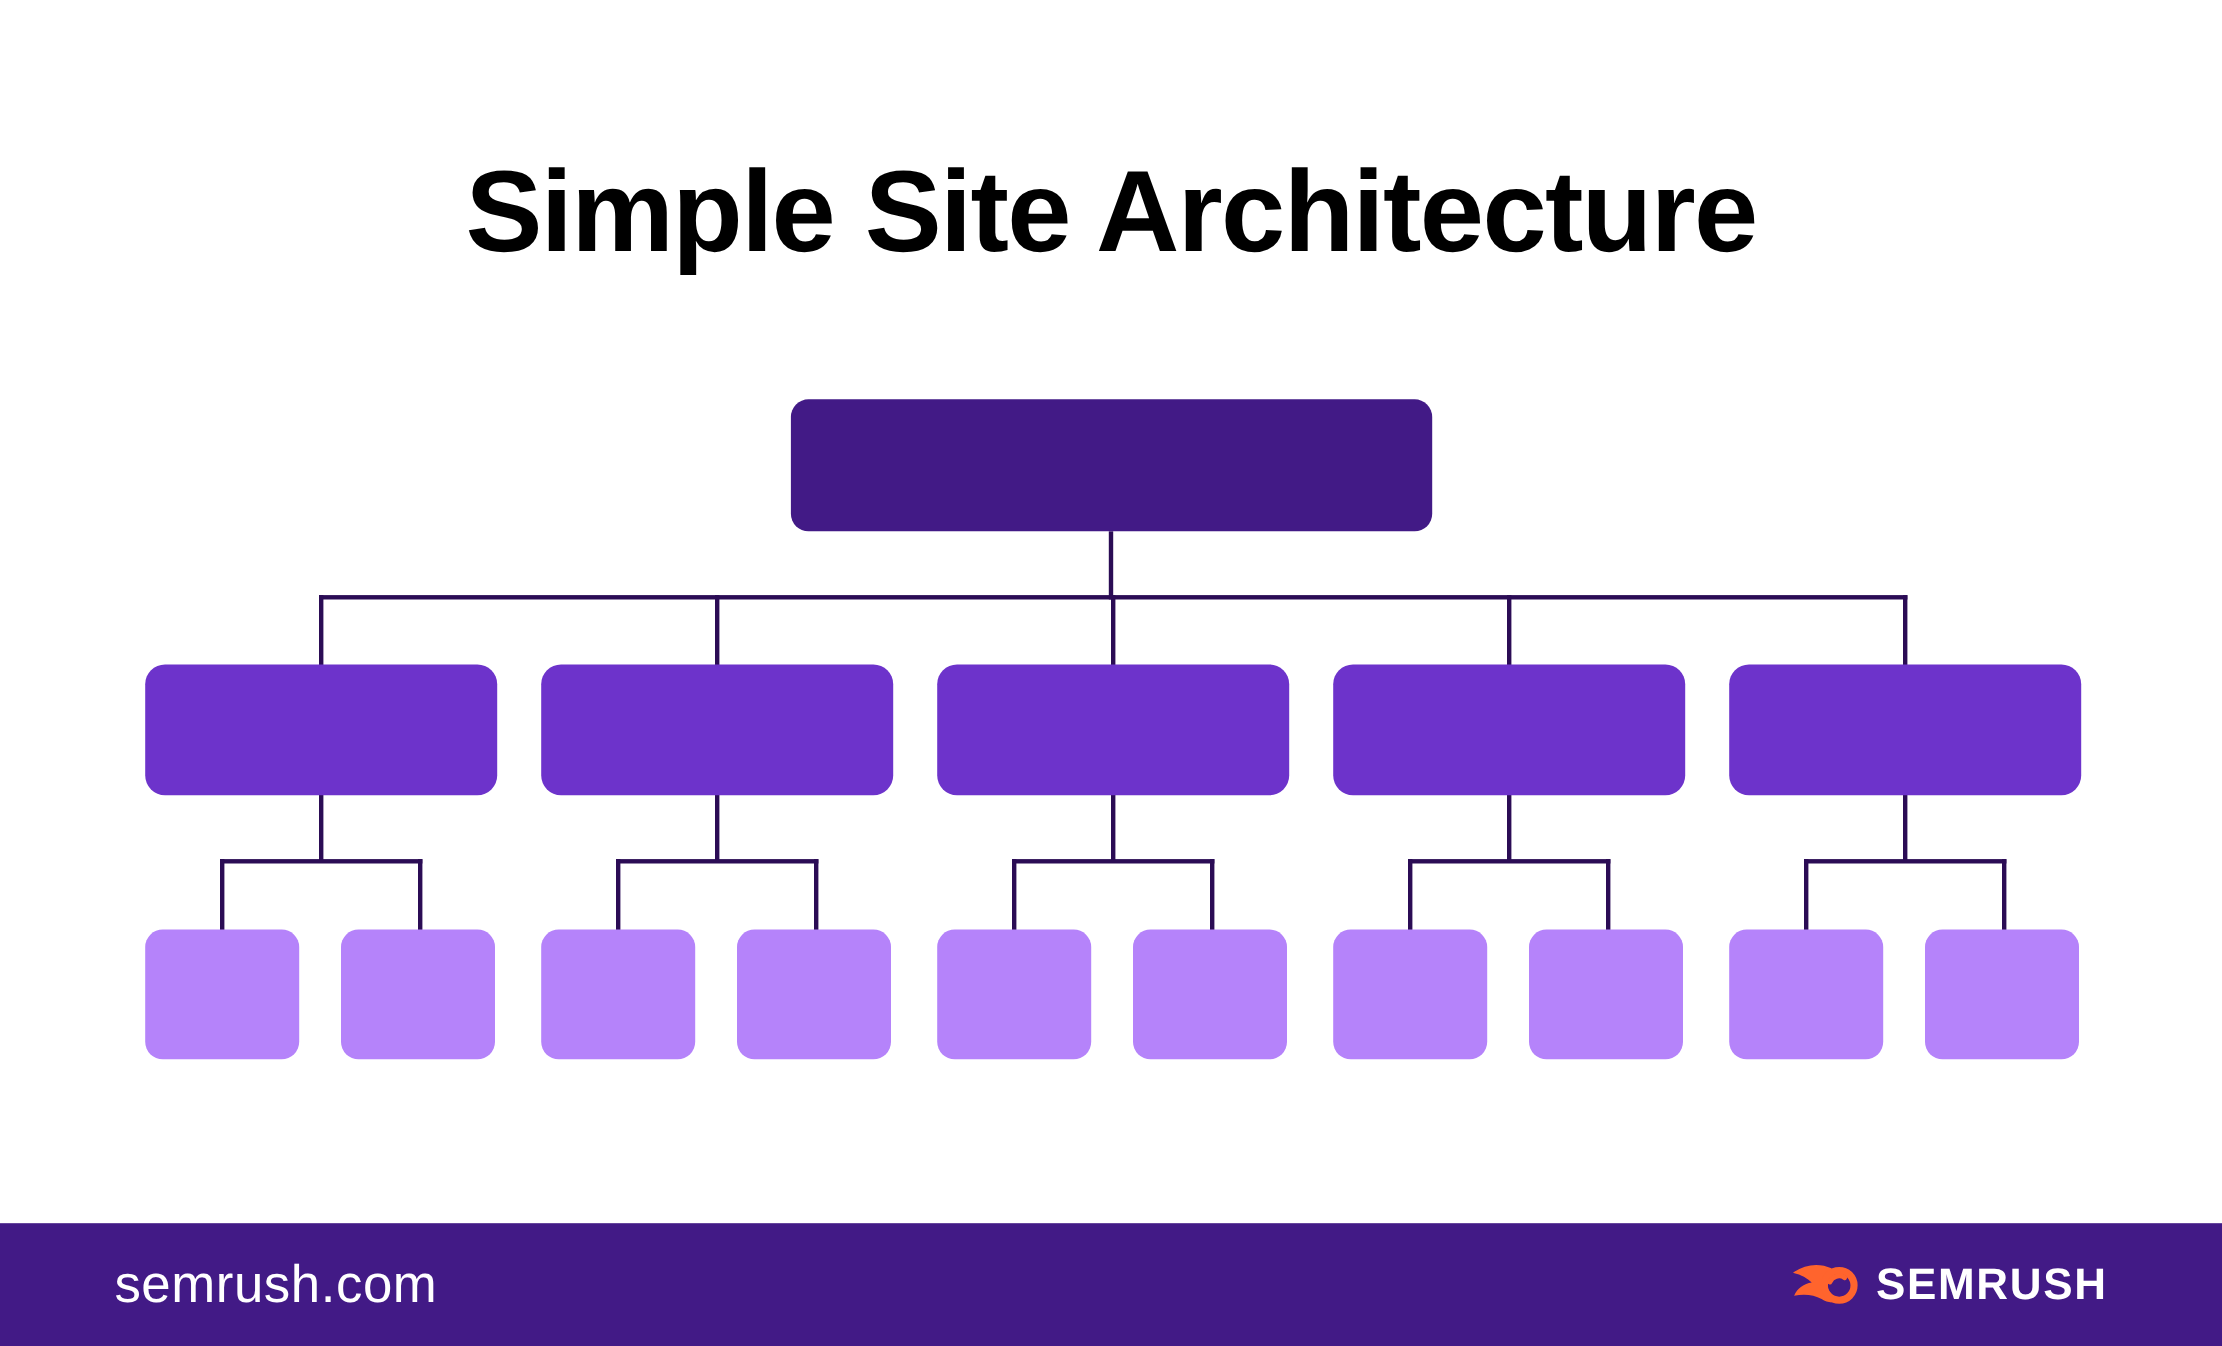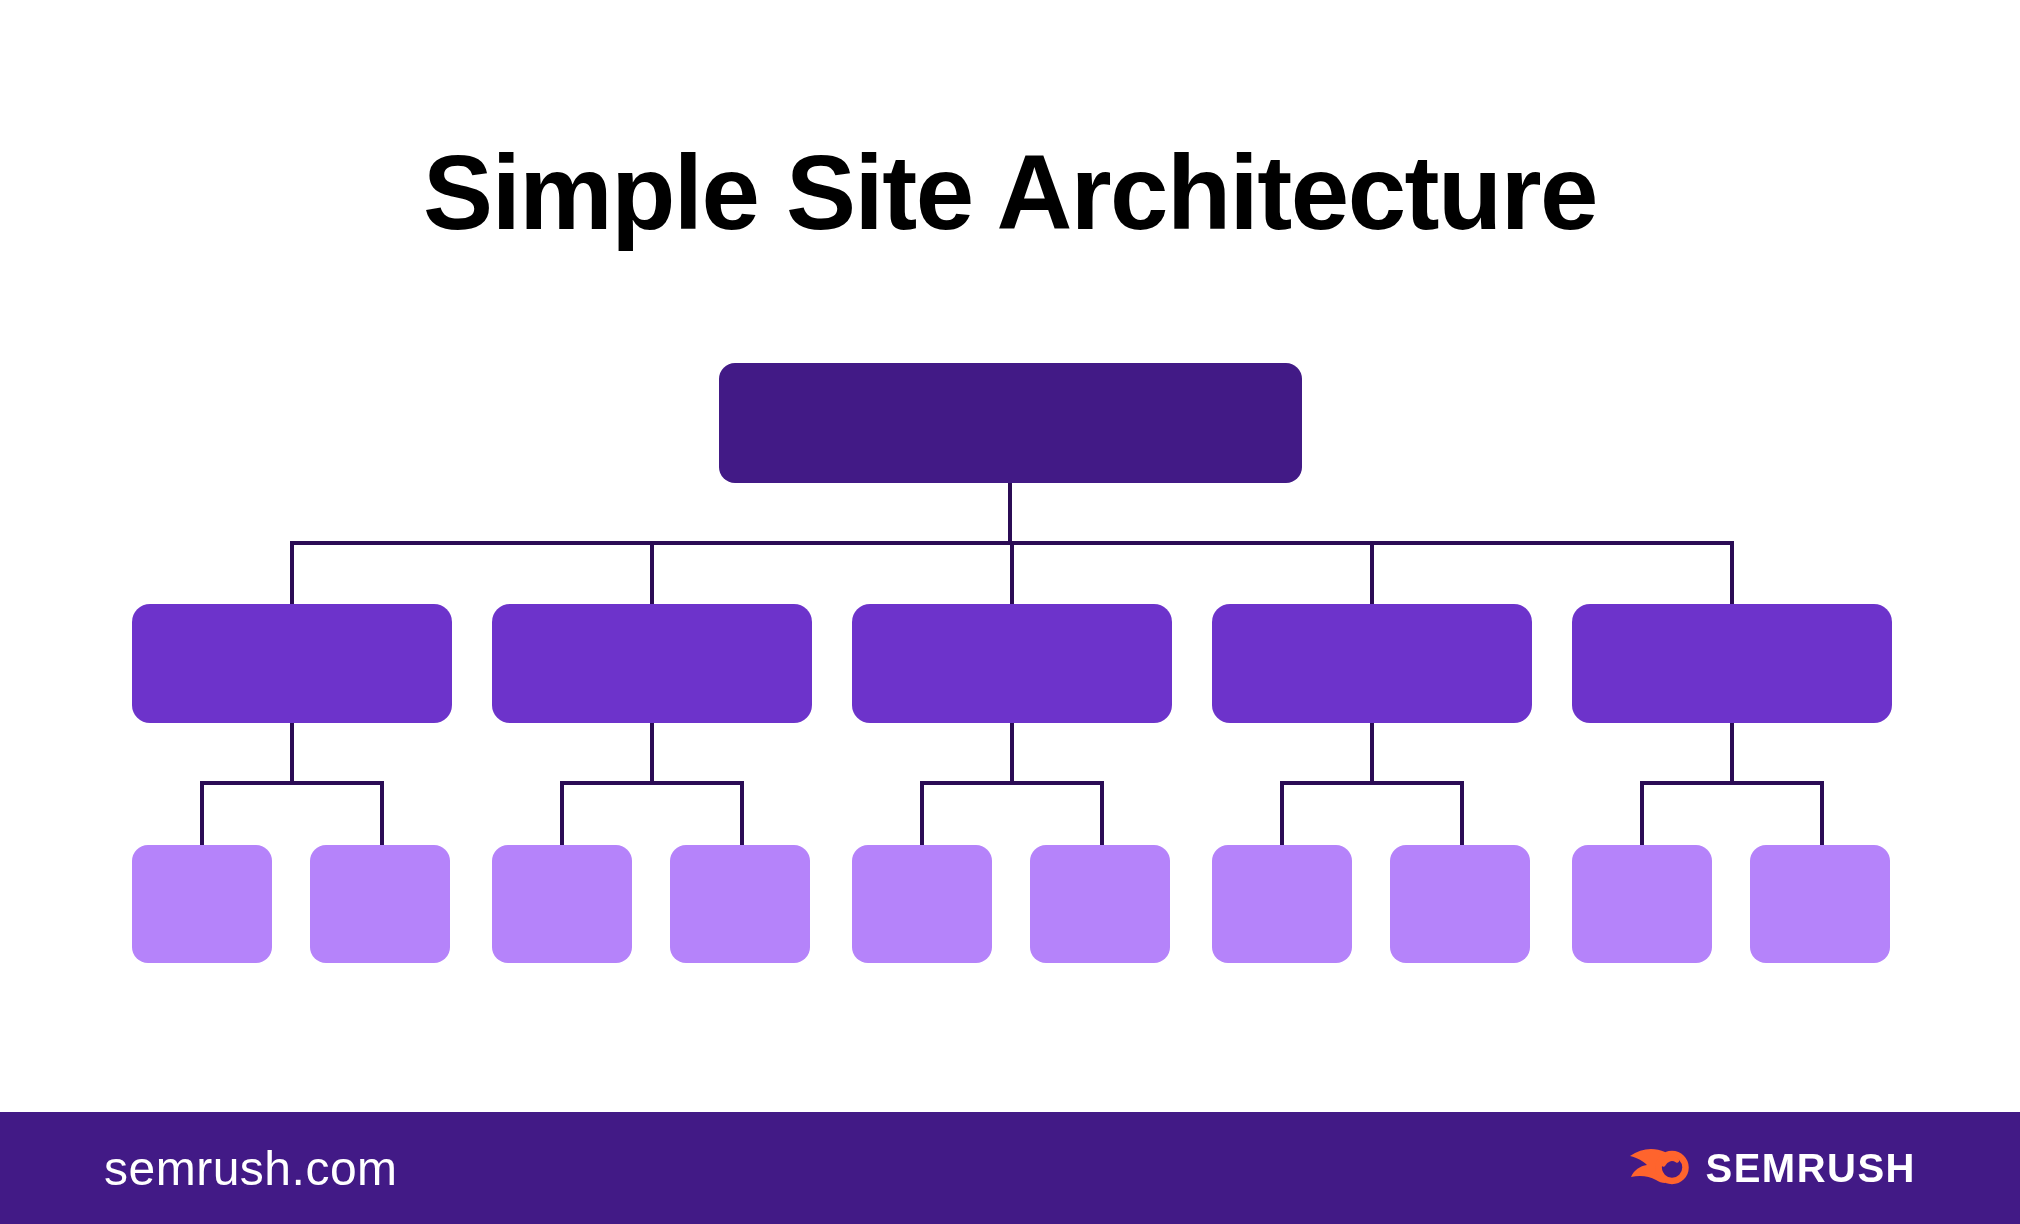--- a/index.html
+++ b/index.html
@@ -31,21 +31,21 @@
   .line{position:absolute;background:var(--connector);z-index:1;}
   .footer{
     position:absolute;left:0;top:1112px;width:2020px;height:112px;
     background:var(--footer-bar);display:flex;align-items:center;
     justify-content:space-between;box-sizing:border-box;
     padding:0 104px;z-index:3;
   }
   .site-url{
     color:var(--footer-text);font-size:48px;font-weight:400;letter-spacing:0.5px;
   }
-  .brand{display:flex;align-items:center;gap:12px;}
+  .brand{display:flex;align-items:flex-end;gap:12px;}
   .brand-word{
     color:var(--footer-text);font-size:40px;font-weight:700;letter-spacing:1.5px;
   }
 </style>
 </head>
 <body>
 
 <div class="canvas">
 
   <div class="page-title">Simple Site Architecture</div>

